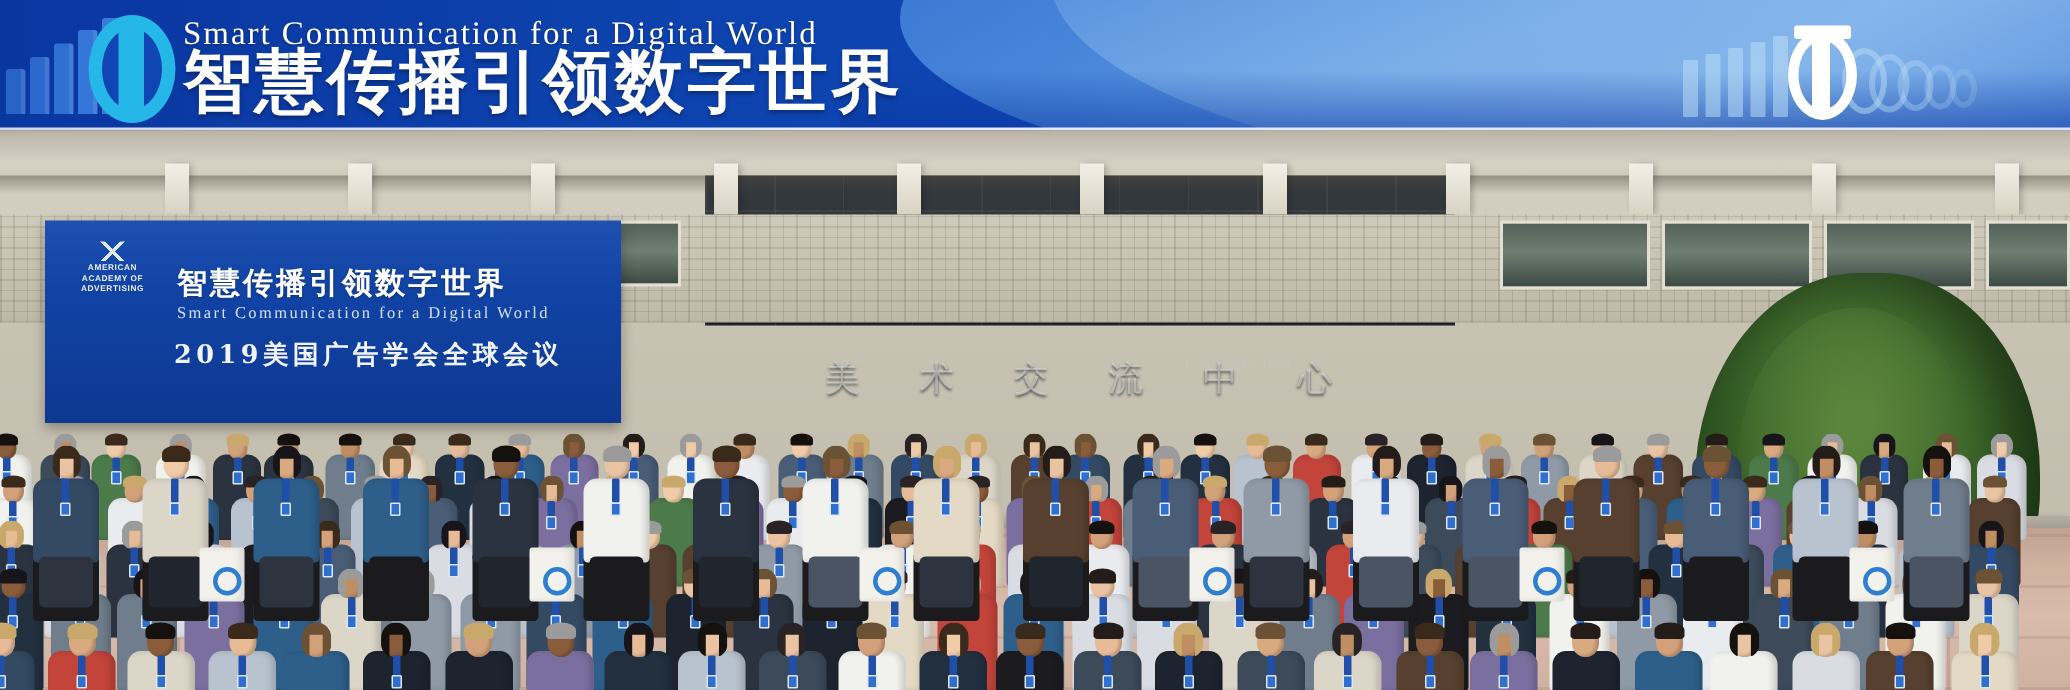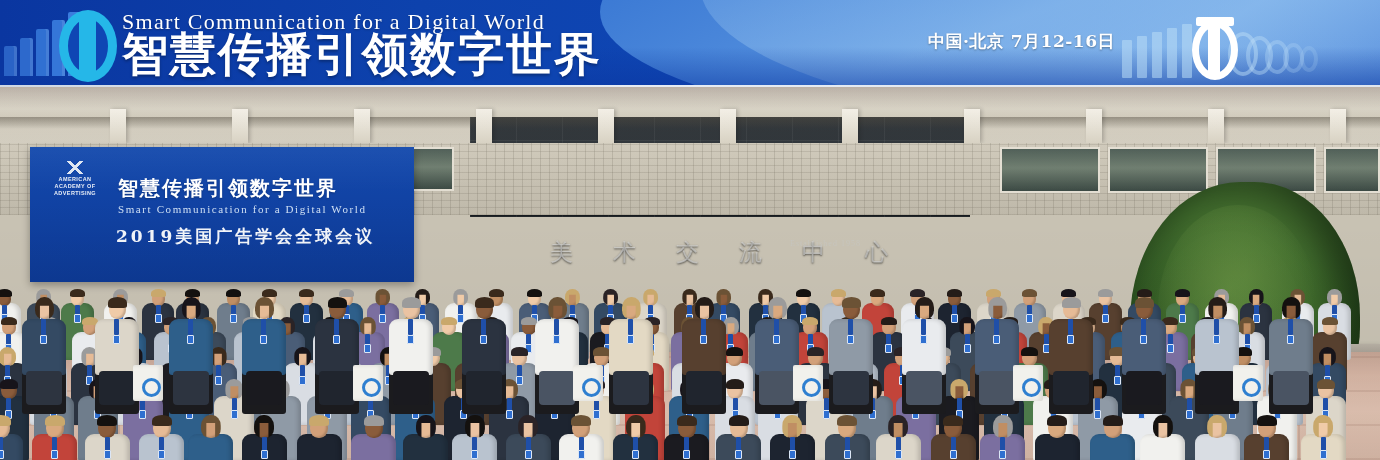--- a/index.html
+++ b/index.html
@@ -321,21 +321,20 @@
       <div class="logo-bar lb4"></div>
       <div class="logo-bar lb5"></div>
       <div class="logo-ring"></div>
       <div class="logo-ring-inner"></div>
     </div>
 
     <div class="title-en">Smart Communication for a Digital World</div>
     <div class="title-cn">智慧传播引领数字世界</div>
 
     <div class="date-block">
-      <div class="date-cn">中国·北京 7月12-16日</div>
     </div>
 
     <div class="binary-motif">
       <div class="bm-one" style="left:2px;  height:38px;"></div>
       <div class="bm-one" style="left:17px; height:42px;"></div>
       <div class="bm-one" style="left:32px; height:46px;"></div>
       <div class="bm-one" style="left:47px; height:50px;"></div>
       <div class="bm-one" style="left:62px; height:54px;"></div>
       <div class="bm-zero" style="left:108px; top:12px; width:30px; height:44px;"></div>
       <div class="bm-zero" style="left:126px; top:16px; width:27px; height:39px; opacity:.85;"></div>

